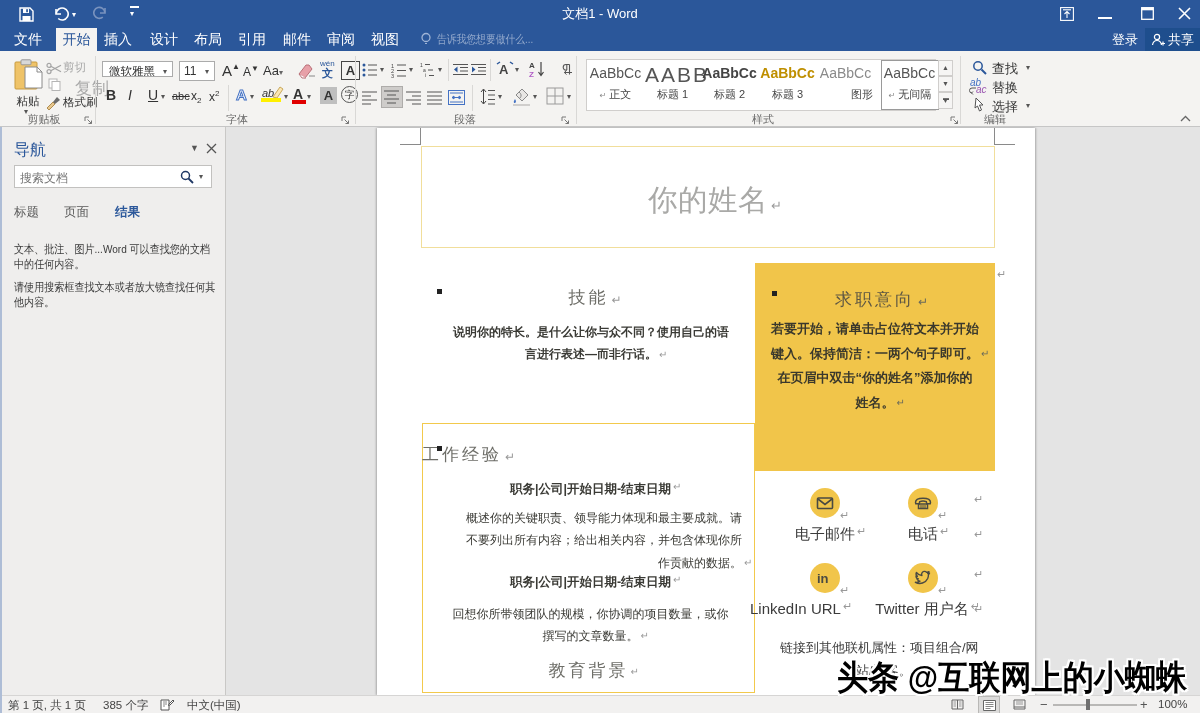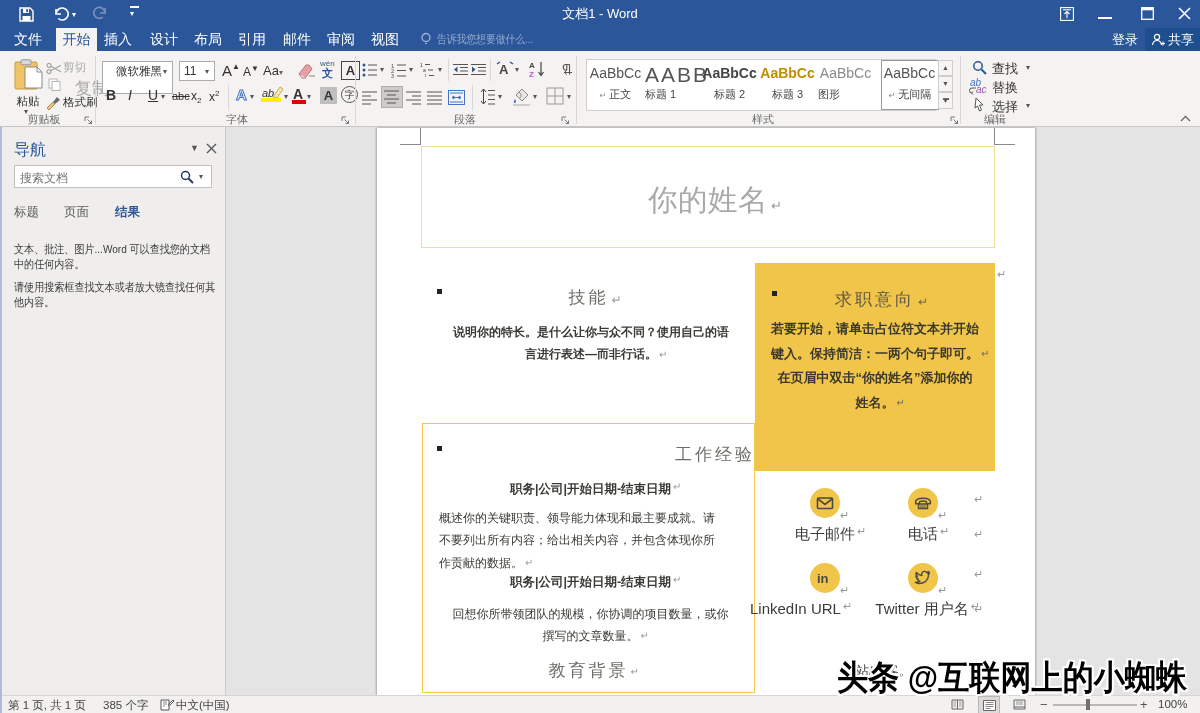--- a/index.html
+++ b/index.html
@@ -116,21 +116,21 @@
       <path d="M7 7l4-5 3 3-5 4z" fill="#6B6B6B"></path>
     </svg>
   <div class="abs" style="left:63px;top:44px;font-size:11.5px;color:#333">格式刷</div>
   <div class="glabel" style="left:14px;width:60px">剪贴板</div>
   <svg class="abs" style="left:84px;top:65px" width="9" height="9" viewBox="0 0 9 9">
       <path d="M1 1h4M1 1v4" fill="none" stroke="#777"></path>
       <path d="M3.5 3.5l4 4M7.5 4.5v3h-3" fill="none" stroke="#777"></path>
     </svg>
   <div class="vsep" style="left:95px"></div>
 
-  <div class="abs" style="left:102px;top:10px;width:71px;height:33px;background:#fff;border:1px solid #ABABAB;font-size:11.5px;color:#333;line-height:18px;padding-left:13px;white-space:nowrap;overflow:hidden">微软雅黑</div>
+  <div class="abs" style="left:102px;top:10px;width:71px;height:16px;background:#fff;border:1px solid #ABABAB;font-size:11.5px;color:#333;line-height:18px;padding-left:6px;white-space:nowrap;overflow:hidden">微软雅黑</div>
   <div class="abs" style="left:163px;top:16px;font-size:8px;color:#555">▾</div>
   <div class="abs" style="left:179px;top:10px;width:36px;height:20px;background:#fff;border:1px solid #ABABAB;font-size:12px;color:#333;line-height:18px;padding-left:4px">11</div>
   <div class="abs" style="left:205px;top:16px;font-size:8px;color:#555">▾</div>
   <div class="abs" style="left:222px;top:11px;font-size:15px;color:#333">A<span style="font-size:8px;vertical-align:7px">▲</span></div>
   <div class="abs" style="left:243px;top:13px;font-size:12px;color:#333">A<span style="font-size:8px;vertical-align:5px">▼</span></div>
   <div class="abs" style="left:263px;top:12px;font-size:13px;color:#333">Aa<span class="dd">▾</span></div>
   <svg class="abs" style="left:297px;top:11px" width="18" height="17" viewBox="0 0 18 17">
       <path d="M2 12l7-9h3l3 4-7 9z" fill="#E7A0A8" stroke="#B97078"></path>
       <path d="M2 12l3 4h4" fill="#fff" stroke="#B97078"></path>
       <path d="M12 14h6" stroke="#888"></path>
@@ -252,27 +252,27 @@
   <svg class="abs" style="left:561px;top:65px" width="9" height="9" viewBox="0 0 9 9">
       <path d="M1 1h4M1 1v4" fill="none" stroke="#777"></path>
       <path d="M3.5 3.5l4 4M7.5 4.5v3h-3" fill="none" stroke="#777"></path>
     </svg>
   <div class="vsep" style="left:576px"></div>
 
   <div class="abs" style="left:586px;top:8px;width:350px;height:52px;background:#fff;border:1px solid #D0CECC"></div>
   <div class="abs" style="left:588px;top:14px;width:55px;font-size:14px;color:#555;text-align:center">AaBbCc</div>
   <div class="abs" style="left:588px;top:36px;width:55px;font-size:11px;color:#444;text-align:center"><span style="font-size:8px;color:#888">↵</span> 正文</div>
   <div class="abs" style="left:645px;top:12px;width:55px;font-size:21px;color:#555;text-align:center;letter-spacing:2px">AABB</div>
-  <div class="abs" style="left:645px;top:36px;width:55px;font-size:11px;color:#444;">标题 1</div>
+  <div class="abs" style="left:645px;top:36px;width:55px;font-size:11px;color:#444;text-align:center">标题 1</div>
   <div class="abs" style="left:702px;top:14px;width:55px;font-size:14px;font-weight:bold;color:#444;text-align:center">AaBbCc</div>
   <div class="abs" style="left:702px;top:36px;width:55px;font-size:11px;color:#444;text-align:center">标题 2</div>
   <div class="abs" style="left:760px;top:14px;width:55px;font-size:14px;font-weight:bold;color:#BF8F00;text-align:center">AaBbCc</div>
   <div class="abs" style="left:760px;top:36px;width:55px;font-size:11px;color:#444;text-align:center">标题 3</div>
   <div class="abs" style="left:818px;top:14px;width:55px;font-size:14px;color:#8a8a8a;text-align:center">AaBbCc</div>
-  <div class="abs" style="left:818px;top:36px;width:55px;font-size:11px;color:#444;text-align:left">图形</div>
+  <div class="abs" style="left:818px;top:36px;width:55px;font-size:11px;color:#444;text-align:right">图形</div>
   <div class="abs" style="left:881px;top:9px;width:58px;height:50px;border:1px solid #9A9A9A;background:#fff"></div>
   <div class="abs" style="left:882px;top:14px;width:55px;font-size:14px;color:#555;text-align:center">AaBbCc</div>
   <div class="abs" style="left:882px;top:36px;width:56px;font-size:11px;color:#444;text-align:center"><span style="font-size:8px;color:#888">↵</span> 无间隔</div>
   <div class="abs" style="left:938px;top:9px;width:15px;height:16px;border:1px solid #D0CECC;background:#F6F5F4;text-align:center;font-size:7px;color:#555;line-height:14px">▲</div>
   <div class="abs" style="left:938px;top:25px;width:15px;height:16px;border:1px solid #D0CECC;background:#F6F5F4;text-align:center;font-size:7px;color:#555;line-height:14px">▼</div>
   <div class="abs" style="left:938px;top:41px;width:15px;height:17px;border:1px solid #D0CECC;background:#F6F5F4;text-align:center;font-size:7px;color:#555;line-height:15px">▼<div style="position:absolute;top:-2px;left:4px;font-size:6px">▬</div></div>
   <div class="glabel" style="left:733px;width:60px">样式</div>
   <svg class="abs" style="left:950px;top:65px" width="9" height="9" viewBox="0 0 9 9">
       <path d="M1 1h4M1 1v4" fill="none" stroke="#777"></path>
       <path d="M3.5 3.5l4 4M7.5 4.5v3h-3" fill="none" stroke="#777"></path>
@@ -332,23 +332,23 @@
 
   <div class="abs" style="left:44px;top:18px;width:574px;height:102px;border:1px solid #F1DE9B"></div>
   <div class="abs" style="left:44px;top:53px;width:574px;text-align:center;font-size:29.5px;font-weight:100;color:#A9A9A7;letter-spacing:0.5px">你的姓名<span style="position:absolute;font-size:13px;letter-spacing:0;color:#9a9a9a;margin-left:3px;margin-top:17px">↵</span></div>
 
   <div class="abs" style="left:60px;top:161px;width:5px;height:5px;background:#222"></div>
   <div class="abs" style="left:45px;top:158px;width:333px;text-align:center;font-size:17px;color:#6E6E68;letter-spacing:3px">技能<span style="position:absolute;font-size:12px;letter-spacing:0;color:#999;margin-left:3px;margin-top:7px">↵</span></div>
   <div class="abs" style="left:64px;top:194px;width:300px;text-align:center;font-size:12px;font-weight:bold;color:#3A3A35;line-height:21.5px;white-space:nowrap">说明你的特长。是什么让你与众不同？使用自己的语<br>言进行表述—而非行话。<span style="position:absolute;font-size:10px;font-weight:normal;color:#999;margin-left:2px">↵</span></div>
 
   <div class="abs" style="left:45px;top:295px;width:333px;height:270px;border:1.5px solid #F2C94C"></div>
   <div class="abs" style="left:60px;top:318px;width:5px;height:5px;background:#222"></div>
-  <div class="abs" style="left:45px;top:315px;width:333px;text-align:right;font-size:17px;color:#6E6E68;letter-spacing:3px">工作经验<span style="position:absolute;font-size:12px;letter-spacing:0;color:#999;margin-left:3px;margin-top:7px">↵</span></div>
+  <div class="abs" style="left:45px;top:315px;width:333px;text-align:left;font-size:17px;color:#6E6E68;letter-spacing:3px">工作经验<span style="position:absolute;font-size:12px;letter-spacing:0;color:#999;margin-left:3px;margin-top:7px">↵</span></div>
   <div class="abs" style="left:62px;top:353px;width:303px;text-align:center;font-size:12.5px;font-weight:bold;color:#3A3A35">职务|公司|开始日期-结束日期<span style="position:absolute;font-size:10px;font-weight:normal;color:#999;margin-left:2px">↵</span></div>
-  <div class="abs" style="left:62px;top:379px;width:303px;text-align:left;font-size:12px;color:#3A3A35;line-height:22.3px;white-space:nowrap">概述你的关键职责、领导能力体现和最主要成就。请<br>不要列出所有内容；给出相关内容，并包含体现你所<br>作贡献的数据。<span style="position:absolute;font-size:10px;color:#999;margin-left:2px">↵</span></div>
+  <div class="abs" style="left:62px;top:379px;width:303px;text-align:right;font-size:12px;color:#3A3A35;line-height:22.3px;white-space:nowrap">概述你的关键职责、领导能力体现和最主要成就。请<br>不要列出所有内容；给出相关内容，并包含体现你所<br>作贡献的数据。<span style="position:absolute;font-size:10px;color:#999;margin-left:2px">↵</span></div>
   <div class="abs" style="left:62px;top:446px;width:303px;text-align:center;font-size:12.5px;font-weight:bold;color:#3A3A35">职务|公司|开始日期-结束日期<span style="position:absolute;font-size:10px;font-weight:normal;color:#999;margin-left:2px">↵</span></div>
   <div class="abs" style="left:62px;top:475px;width:303px;text-align:center;font-size:12px;color:#3A3A35;line-height:22.3px;white-space:nowrap">回想你所带领团队的规模，你协调的项目数量，或你<br>撰写的文章数量。<span style="position:absolute;font-size:10px;color:#999;margin-left:2px">↵</span></div>
   <div class="abs" style="left:45px;top:531px;width:333px;text-align:center;font-size:17px;color:#6E6E68;letter-spacing:3px">教育背景<span style="position:absolute;font-size:10px;letter-spacing:0;color:#999;margin-left:2px;margin-top:7px">↵</span></div>
 
   <div class="abs" style="left:378px;top:135px;width:240px;height:208px;background:#F1C54A"></div>
   <div class="abs" style="left:395px;top:163px;width:5px;height:5px;background:#222"></div>
   <div class="abs" style="left:378px;top:160px;width:240px;text-align:center;font-size:17px;color:#5E5743;letter-spacing:3px">求职意向<span style="position:absolute;font-size:12px;letter-spacing:0;color:#6a6a5a;margin-left:3px;margin-top:7px">↵</span></div>
   <div class="abs" style="left:394px;top:189px;width:208px;text-align:center;font-size:13px;font-weight:bold;color:#3A382C;line-height:24.5px;white-space:nowrap">若要开始，请单击占位符文本并开始<br>键入。保持简洁：一两个句子即可。<span style="position:absolute;font-size:10px;font-weight:normal;color:#6a6a5a;margin-left:2px">↵</span><br>在页眉中双击“你的姓名”添加你的<br>姓名。<span style="position:absolute;font-size:10px;font-weight:normal;color:#6a6a5a;margin-left:2px">↵</span></div>
   <div class="abs" style="left:620px;top:140px;font-size:11px;color:#999">↵</div>
 
@@ -376,34 +376,35 @@
   <div class="abs" style="left:373px;top:472px;width:150px;text-align:left;font-size:15px;color:#3B3B3B">LinkedIn URL<span style="position:absolute;font-size:11px;color:#999;margin-left:2px">↵</span></div>
   <div class="abs" style="left:470px;top:472px;width:150px;text-align:center;font-size:15px;color:#3B3B3B">Twitter 用户名<span style="position:absolute;font-size:11px;color:#999;margin-left:2px">↵</span></div>
   <div class="abs" style="left:463px;top:381px;font-size:11px;color:#999">↵</div>
   <div class="abs" style="left:561px;top:381px;font-size:11px;color:#999">↵</div>
   <div class="abs" style="left:463px;top:456px;font-size:11px;color:#999">↵</div>
   <div class="abs" style="left:561px;top:456px;font-size:11px;color:#999">↵</div>
   <div class="abs" style="left:597px;top:365px;font-size:11px;color:#999">↵</div>
   <div class="abs" style="left:597px;top:400px;font-size:11px;color:#999">↵</div>
   <div class="abs" style="left:597px;top:440px;font-size:11px;color:#999">↵</div>
   <div class="abs" style="left:597px;top:475px;font-size:11px;color:#999">↵</div>
+  <div class="abs" style="left:403px;top:511px;width:230px;font-size:13px;color:#3B3B3B;white-space:nowrap">链接到其他联机属性：项目组合/网</div>
       <div class="abs" style="left:479px;top:534px;font-size:13px;color:#3B3B3B;white-space:nowrap">站/博客。</div>
 </div>
   </div>
 
 <div class="abs" style="left:837px;top:655px;font-size:34px;font-weight:bold;transform:scale(.915,1);transform-origin:0 0;color:#000;white-space:nowrap;text-shadow:-2px -2px 0 #fff,2px -2px 0 #fff,-2px 2px 0 #fff,2px 2px 0 #fff,0 -2px 0 #fff,0 2px 0 #fff,-2px 0 0 #fff,2px 0 0 #fff;z-index:50">头条 @互联网上的小蜘蛛</div>
 <div id="statusbar">
   <div class="abs" style="left:8px;top:2px;font-size:11.5px;color:#444">第 1 页, 共 1 页</div>
   <div class="abs" style="left:103px;top:2px;font-size:11.5px;color:#444">385 个字</div>
   <svg class="abs" style="left:160px;top:3px" width="14" height="12" viewBox="0 0 14 12">
       <path d="M1 1h8v10H1z" fill="#fff" stroke="#555"></path>
       <path d="M3 3h4M3 5h4M3 7h2" stroke="#888"></path>
       <path d="M9 5l4-4 1 1-4 4-1.5.5z" fill="#fff" stroke="#555"></path>
     </svg>
-  <div class="abs" style="left:176px;top:2px;font-size:11.5px;color:#444">中文(中国)</div>
+  <div class="abs" style="left:187px;top:2px;font-size:11.5px;color:#444">中文(中国)</div>
   <svg class="abs" style="left:951px;top:3px" width="13" height="11" viewBox="0 0 13 11">
       <path d="M1 1h11v9H1z" fill="none" stroke="#666"></path>
       <path d="M6.5 1v9" stroke="#666"></path>
       <path d="M2.5 3h2.5M2.5 5h2.5M2.5 7h2.5M8 3h2.5M8 5h2.5M8 7h2.5" stroke="#999"></path>
     </svg>
   <div class="abs" style="left:978px;top:0;width:22px;height:18px;background:#DCDBDA;border:1px solid #B9B8B6"><svg style="margin:3px 0 0 4px" width="13" height="11" viewBox="0 0 13 11">
         <path d="M0.5 0.5h12v10H0.5z" fill="#fff" stroke="#666"></path>
         <path d="M2.5 2.5h8M2.5 4.5h8M2.5 6.5h8M2.5 8.5h5" stroke="#888"></path>
       </svg></div>
   <svg class="abs" style="left:1013px;top:3px" width="13" height="11" viewBox="0 0 13 11">

